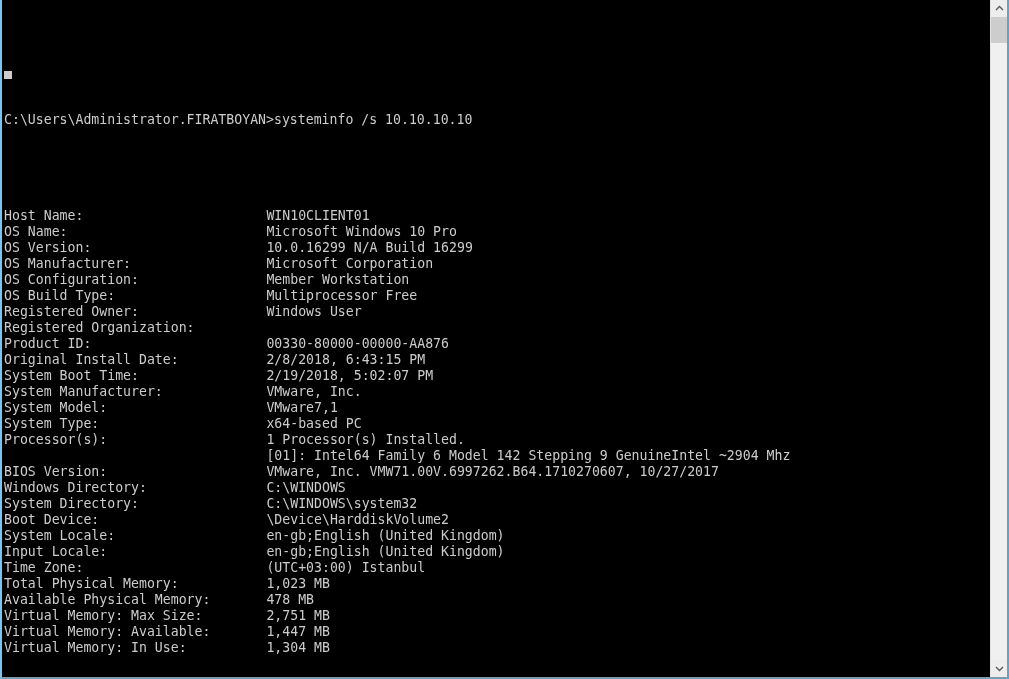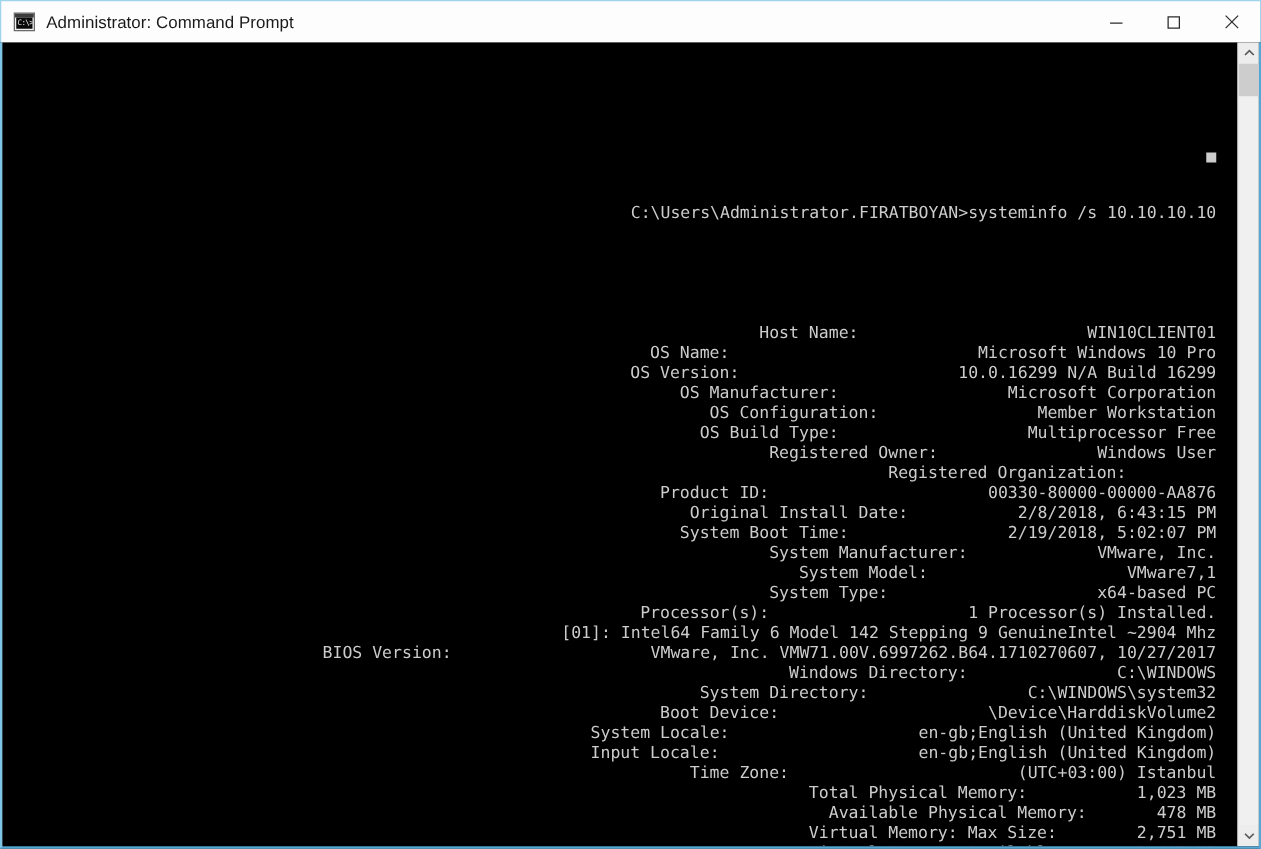--- a/index.html
+++ b/index.html
@@ -109,25 +109,24 @@
     position: relative;
   }
 
   #console {
     flex: 1;
     background: #000000;
     color: #cccccc;
     font-family: "DejaVu Sans Mono", "Liberation Mono", monospace;
     font-size: 13.2px;
     line-height: 16px;
-    padding: 17px;
+    padding: 0;
     overflow: hidden;
     position: relative;
     white-space: pre;
-    text-align: right;
   }
 
   #console-inner {
     padding-left: 2px;
     padding-top: 6px;
   }
 
   .line {
     height: 16px;
     white-space: pre;
@@ -180,46 +179,20 @@
     top: 0;
     height: 26px;
     background: #cdcdcd;
   }
 </style>
 </head>
 <body>
 
 <div id="window">
 
-  <div id="titlebar">
-    <div id="app-icon">
-      <div class="bar"></div>
-      <div class="glyph">C:\&gt;</div>
-    </div>
-    <div id="title-text">Administrator: Command Prompt</div>
-
-    <div id="window-controls">
-      <div class="wc-btn">
-        <svg width="12" height="12" viewBox="0 0 12 12" aria-hidden="true">
-          <line x1="1" y1="6.5" x2="11" y2="6.5" stroke="#2b2b2b" stroke-width="1"></line>
-        </svg>
-      </div>
-      <div class="wc-btn">
-        <svg width="12" height="12" viewBox="0 0 12 12" aria-hidden="true">
-          <rect x="1.5" y="1.5" width="9" height="9" fill="none" stroke="#2b2b2b" stroke-width="1"></rect>
-        </svg>
-      </div>
-      <div class="wc-btn">
-        <svg width="13" height="13" viewBox="0 0 13 13" aria-hidden="true">
-          <line x1="1.5" y1="1.5" x2="11.5" y2="11.5" stroke="#2b2b2b" stroke-width="1"></line>
-          <line x1="11.5" y1="1.5" x2="1.5" y2="11.5" stroke="#2b2b2b" stroke-width="1"></line>
-        </svg>
-      </div>
-    </div>
-  </div>
 
   <div id="console-wrap">
 
     <div id="console">
       <div id="console-inner">
         <div class="line cursor-line"><span class="blockcursor"></span></div>
         <div class="line">C:\Users\Administrator.FIRATBOYAN&gt;systeminfo /s 10.10.10.10</div>
         <div class="line">&nbsp;</div>
         <div id="rows-host"><div class="line"><span class="lbl">Host Name:</span><span>                 </span><span class="val">WIN10CLIENT01</span></div><div class="line"><span class="lbl">OS Name:</span><span>                   </span><span class="val">Microsoft Windows 10 Pro</span></div><div class="line"><span class="lbl">OS Version:</span><span>                </span><span class="val">10.0.16299 N/A Build 16299</span></div><div class="line"><span class="lbl">OS Manufacturer:</span><span>           </span><span class="val">Microsoft Corporation</span></div><div class="line"><span class="lbl">OS Configuration:</span><span>          </span><span class="val">Member Workstation</span></div><div class="line"><span class="lbl">OS Build Type:</span><span>             </span><span class="val">Multiprocessor Free</span></div><div class="line"><span class="lbl">Registered Owner:</span><span>          </span><span class="val">Windows User</span></div><div class="line"><span class="lbl">Registered Organization:</span><span>   </span><span class="val"></span></div><div class="line"><span class="lbl">Product ID:</span><span>                </span><span class="val">00330-80000-00000-AA876</span></div><div class="line"><span class="lbl">Original Install Date:</span><span>     </span><span class="val">2/8/2018, 6:43:15 PM</span></div><div class="line"><span class="lbl">System Boot Time:</span><span>          </span><span class="val">2/19/2018, 5:02:07 PM</span></div><div class="line"><span class="lbl">System Manufacturer:</span><span>       </span><span class="val">VMware, Inc.</span></div><div class="line"><span class="lbl">System Model:</span><span>              </span><span class="val">VMware7,1</span></div><div class="line"><span class="lbl">System Type:</span><span>               </span><span class="val">x64-based PC</span></div><div class="line"><span class="lbl">Processor(s):</span><span>              </span><span class="val">1 Processor(s) Installed.</span></div><div class="line"><span class="lbl"></span><span>                           </span><span class="val">[01]: Intel64 Family 6 Model 142 Stepping 9 GenuineIntel ~2904 Mhz</span></div><div class="line"><span class="lbl">BIOS Version:</span><span>              </span><span class="val">VMware, Inc. VMW71.00V.6997262.B64.1710270607, 10/27/2017</span></div><div class="line"><span class="lbl">Windows Directory:</span><span>         </span><span class="val">C:\WINDOWS</span></div><div class="line"><span class="lbl">System Directory:</span><span>          </span><span class="val">C:\WINDOWS\system32</span></div><div class="line"><span class="lbl">Boot Device:</span><span>               </span><span class="val">\Device\HarddiskVolume2</span></div><div class="line"><span class="lbl">System Locale:</span><span>             </span><span class="val">en-gb;English (United Kingdom)</span></div><div class="line"><span class="lbl">Input Locale:</span><span>              </span><span class="val">en-gb;English (United Kingdom)</span></div><div class="line"><span class="lbl">Time Zone:</span><span>                 </span><span class="val">(UTC+03:00) Istanbul</span></div><div class="line"><span class="lbl">Total Physical Memory:</span><span>     </span><span class="val">1,023 MB</span></div><div class="line"><span class="lbl">Available Physical Memory:</span><span> </span><span class="val">478 MB</span></div><div class="line"><span class="lbl">Virtual Memory: Max Size:</span><span>  </span><span class="val">2,751 MB</span></div><div class="line"><span class="lbl">Virtual Memory: Available:</span><span> </span><span class="val">1,447 MB</span></div><div class="line"><span class="lbl">Virtual Memory: In Use:</span><span>    </span><span class="val">1,304 MB</span></div></div>
       </div>

